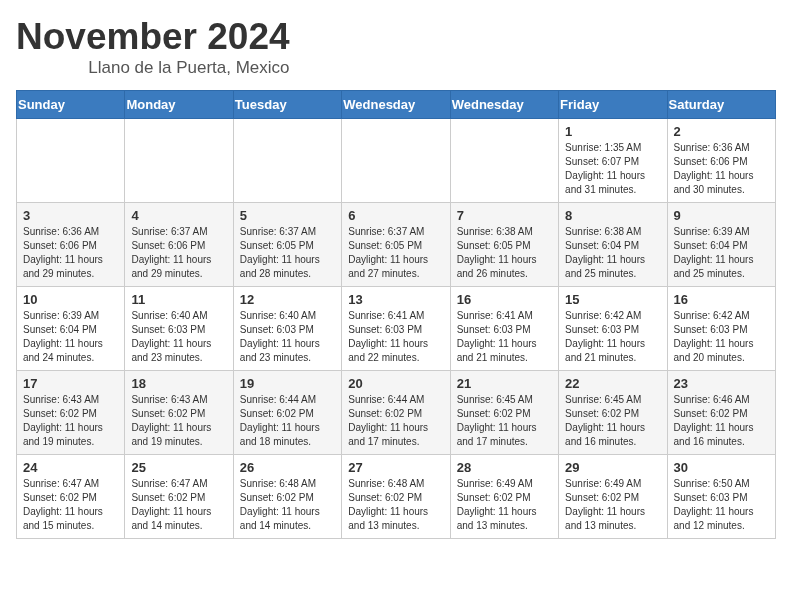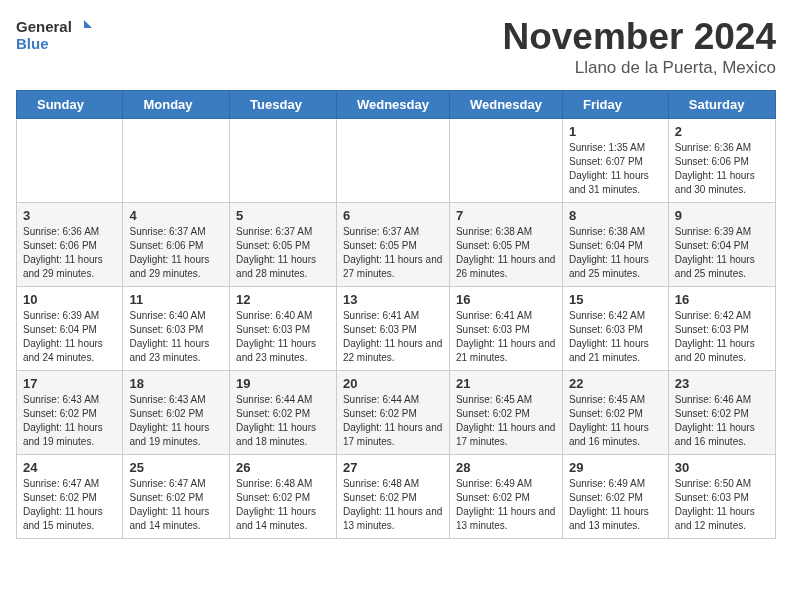--- a/index.html
+++ b/index.html
@@ -36,21 +36,21 @@
     .calendar {
       width: 100%;
       border-collapse: collapse;
       border: 1px solid #ccc;
     }
     .calendar th {
       background-color: #3b7bbf;
       color: #fff;
       font-size: 13px;
       font-weight: bold;
-      padding: 6px 20px;
+      padding: 6px 1px;
       text-align: left;
       border: 1px solid #2e6aaa;
     }
     .calendar td {
       vertical-align: top;
       padding: 5px 6px;
       border: 1px solid #ccc;
       width: 108px;
       min-height: 80px;
       font-size: 10.5px;
@@ -75,27 +75,20 @@
       line-height: 1.4;
     }
     .empty {
       background: #fff !important;
     }
   </style>
 </head>
 <body>
 
 <div class="header">
-  <div class="logo">
-  <svg width="80" height="42" viewBox="0 0 80 42" xmlns="http://www.w3.org/2000/svg">
-    <text x="0" y="16" font-size="15" font-weight="bold" fill="#333" font-family="Arial">General</text>
-    <text x="0" y="33" font-size="15" font-weight="bold" fill="#3b7bbf" font-family="Arial">Blue</text>
-    <polygon points="68,4 76,12 68,12" fill="#3b7bbf"></polygon>
-  </svg>
-</div>
   <div class="title-block">
     <div class="month-title">November 2024</div>
     <div class="location">Llano de la Puerta, Mexico</div>
   </div>
 </div>
 
 <table class="calendar">
   <thead>
     <tr id="header-row">
     <th>Sunday</th>

